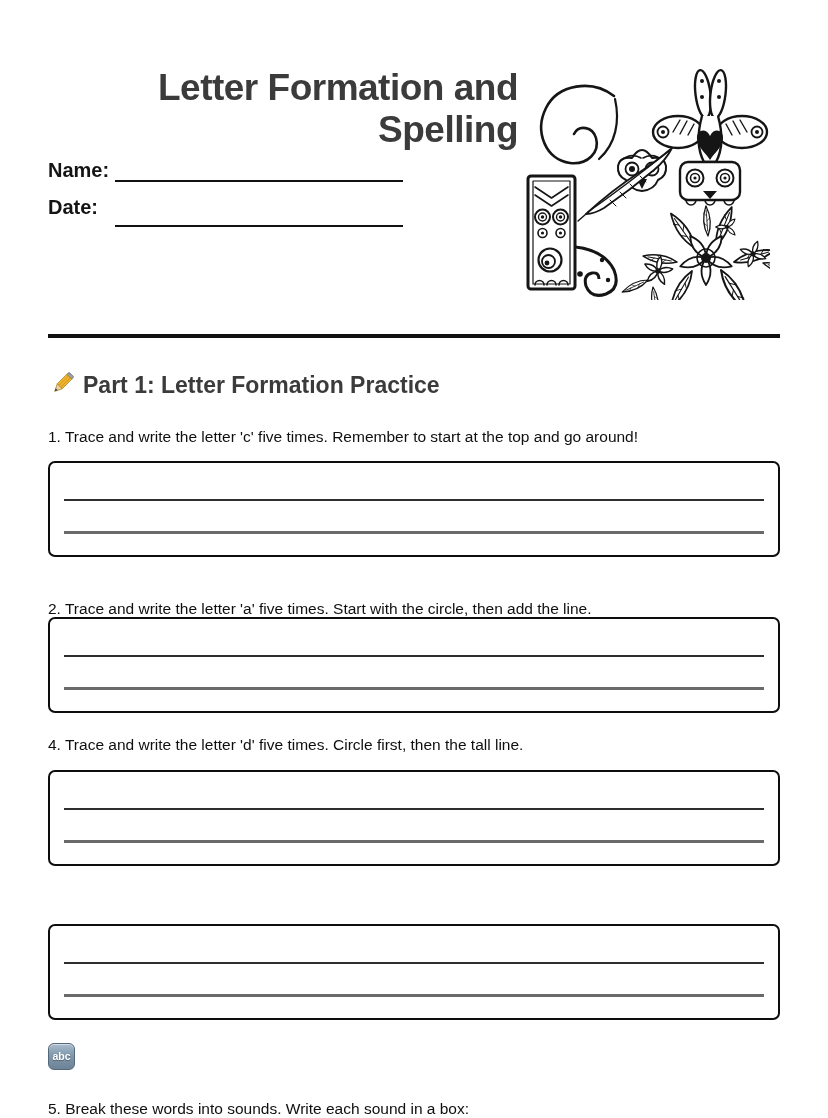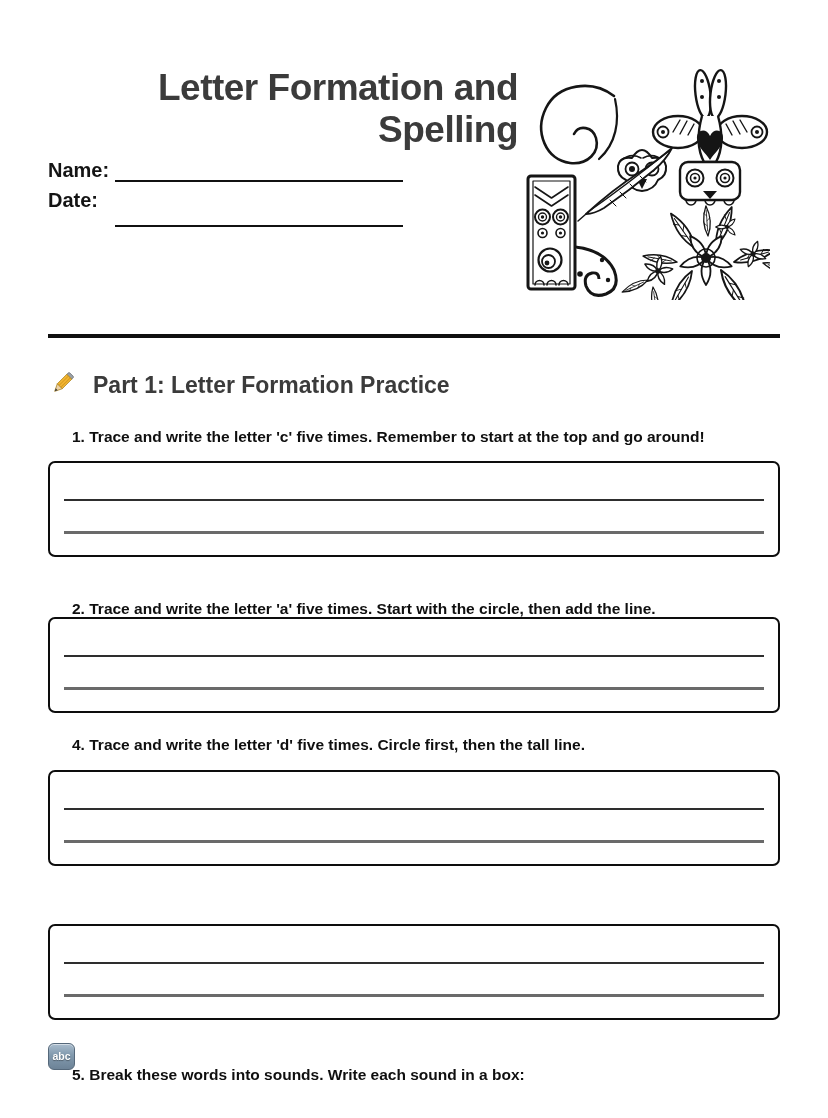--- a/index.html
+++ b/index.html
@@ -14,62 +14,62 @@
     position:absolute;left:48px;top:42px;
     width:470px;
     font-size:37px;line-height:1.14;font-weight:bold;
     color:#3b3b3b;letter-spacing:-0.5px;text-align:right;
   }
   .field-label{
     position:absolute;left:48px;
     font-size:20px;font-weight:bold;color:#141414;
   }
   .name-label{top:159px;}
-  .date-label{top:189px;}
+  .date-label{top:196px;}
   .write-line{
     position:absolute;left:115px;width:288px;height:0;
     border-bottom:2px solid #111111;
   }
   .name-line{top:180px;}
   .date-line{top:225px;}
   .decoration{
     position:absolute;left:520px;top:64px;width:250px;height:236px;
   }
   .section-divider{
     position:absolute;left:48px;top:334px;width:732px;height:4px;
     background:#101010;
   }
   .part-heading{
     position:absolute;left:48px;
-    display:flex;align-items:center;gap:18px;
+    display:flex;align-items:center;gap:8px;
     font-size:23px;font-weight:bold;color:#3b3b3b;
   }
   .part1-heading{top:372px;}
   .part2-heading{top:1043px;flex-direction:column;}
   .abc-icon{
     width:25px;height:25px;border-radius:6px;flex:0 0 auto;
     background:linear-gradient(180deg,#a9bccd 0%,#8199ad 45%,#6d8397 100%);
     border:1.5px solid #55687a;
     box-shadow:inset 0 1px 0 rgba(255,255,255,.5);
     display:flex;align-items:center;justify-content:center;
   }
   .abc-icon span{
     font-size:10.5px;font-weight:bold;color:#ffffff;
     text-shadow:0 1px 1px rgba(0,0,0,.35);
     letter-spacing:0;line-height:1;
   }
   .instruction{
     position:absolute;left:48px;width:732px;
-    font-size:15.5px;font-weight:bold;color:#0f0f0f;margin-left:24px;
+    font-size:15.5px;font-weight:normal;color:#0f0f0f;
   }
   .inst-1{top:428px;}
   .inst-2{top:600px;}
   .inst-3{top:736px;}
   .inst-4{top:890px;}
-  .inst-5{top:1066px;}
+  .inst-5{top:1100px;}
   .practice-box{
     position:absolute;left:48px;width:728px;height:92px;
     border:2px solid #0d0d0d;border-radius:7px;background:#ffffff;
   }
   .box-1{top:461px;}
   .box-2{top:617px;}
   .box-3{top:770px;}
   .box-4{top:924px;}
   .practice-line{
     position:absolute;left:14px;right:14px;

